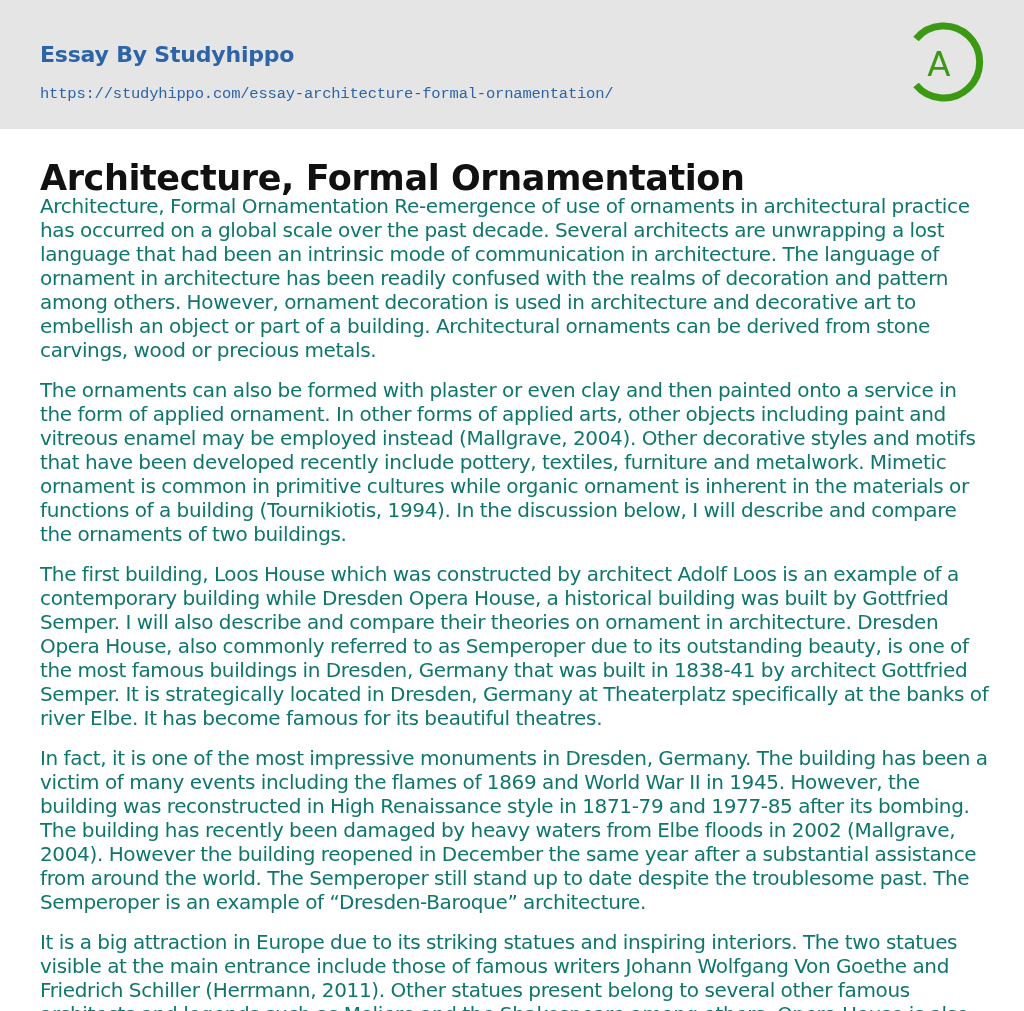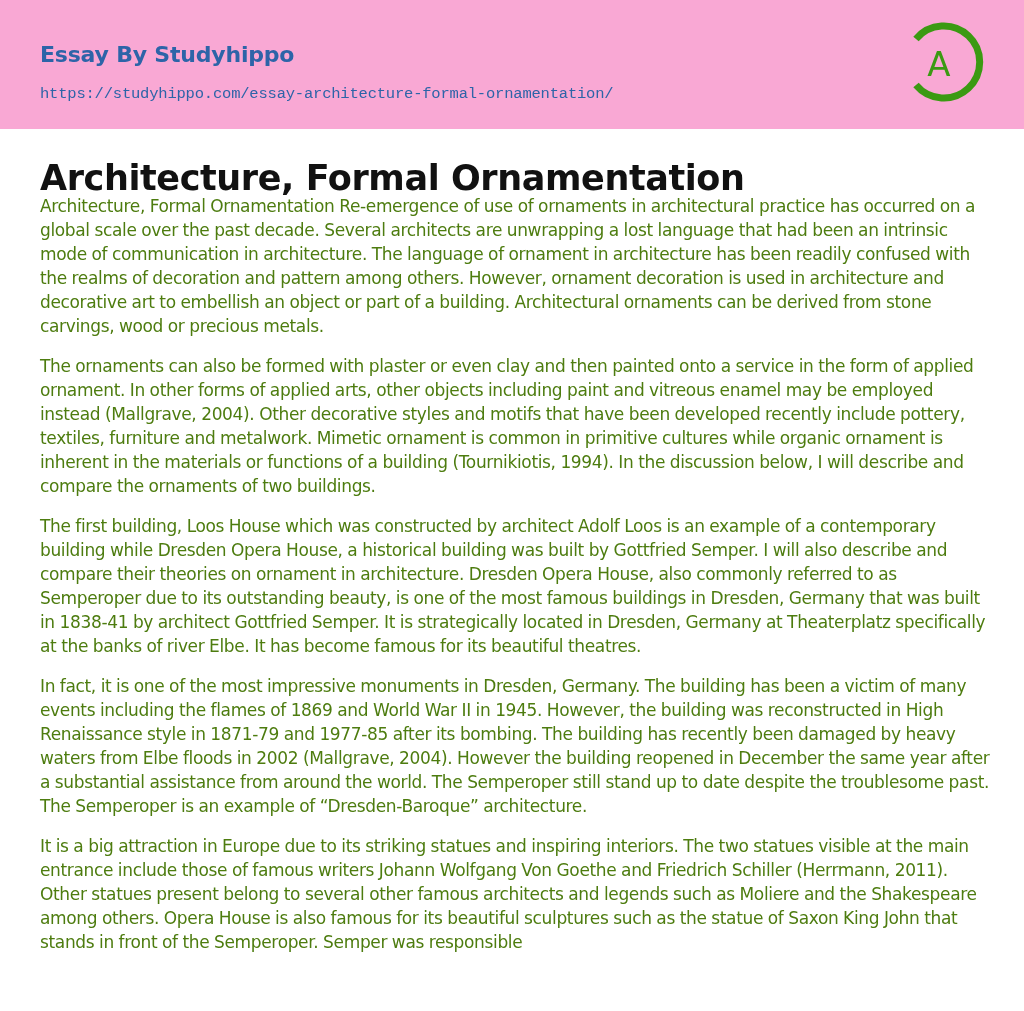--- a/index.html
+++ b/index.html
@@ -1,23 +1,23 @@
 <!DOCTYPE html>
 <html><head>
 <meta charset="utf-8">
 <style>
   html, body { margin:0; padding:0; background:#ffffff; }
   body { width:1024px; height:1011px; overflow:hidden; font-family:"DejaVu Sans", sans-serif; }
-  .header { position:relative; height:129px; background:#f9a8d4; }
+  .header { position:relative; height:129px; background:#e5e5e5; }
   .brand { position:absolute; left:40px; top:42px; font-size:22px; font-weight:bold; color:#2d64a8; letter-spacing:-0.2px; }
   .url { position:absolute; left:40px; top:85px; font-size:15.5px; color:#2d64a8; text-decoration:none; letter-spacing:-0.2px;font-family:Liberation Mono, monospace; }
   .logo { position:absolute; left:912px; top:19px; width:74px; height:86px; }
   h1 { margin:0; padding-top:146px; font-size:35px; line-height:44px; font-weight:bold; color:#111; letter-spacing:-0.4px; position:absolute; top:11px; left:40px; padding-top:145px; }
   .body { position:absolute; top:194px; left:40px; width:950px; }
-  p { margin:0 0 16px 0; font-size:17px; line-height:24px; color:#4d7c0f; letter-spacing:-0.35px; word-spacing:-0.3px; }
+  p { margin:0 0 16px 0; font-size:20px; line-height:24px; color:#0f766e; letter-spacing:-0.35px; word-spacing:-0.3px; }
 </style>
 </head>
 <body>
 
 <div class="header">
   <div class="brand">Essay By Studyhippo</div>
   <a class="url">https://studyhippo.com/essay-architecture-formal-ornamentation/</a>
   <svg class="logo" viewBox="0 0 74 86">
     <path d="M4 20 A36 36 0 1 1 4 66" fill="none" stroke="#3b9a12" stroke-width="7" stroke-linecap="butt"></path>
     <text x="27" y="57" text-anchor="middle" font-family="DejaVu Sans, sans-serif" font-size="34" fill="#3b9a12">A</text>

